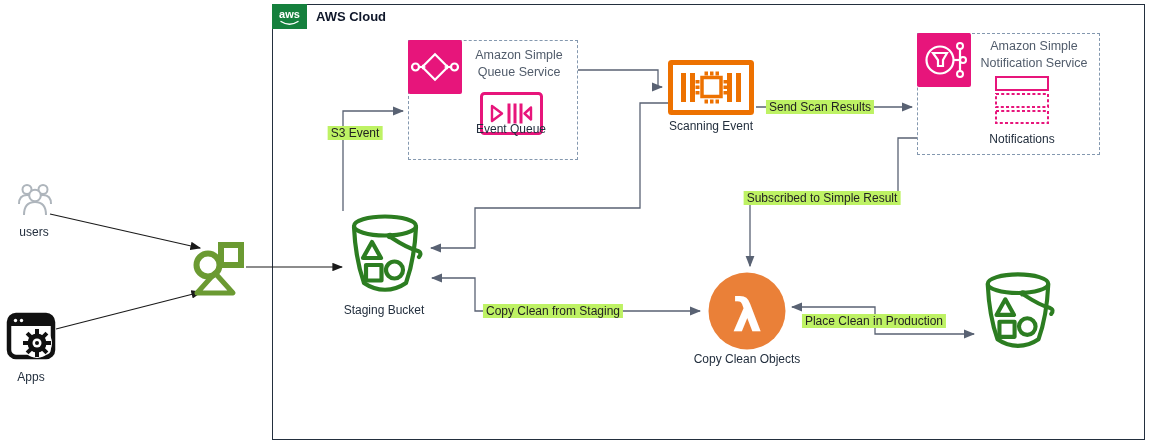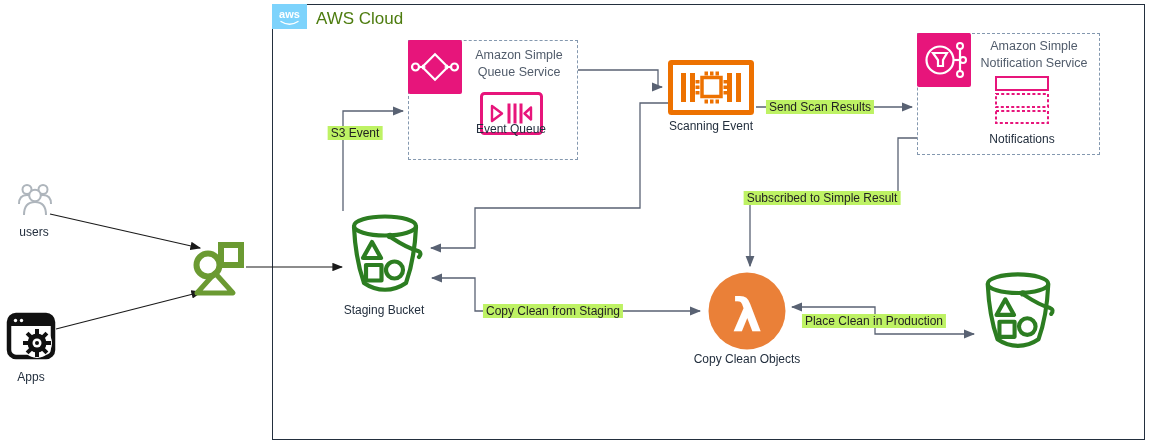--- a/index.html
+++ b/index.html
@@ -4,22 +4,22 @@
 <style>
   * { box-sizing: border-box; margin: 0; padding: 0; }
   body { background: #fff; }
   .canvas {
     position: relative; width: 1150px; height: 448px; background: #fff;
     font-family: "Liberation Sans", sans-serif; overflow: hidden;
   }
   .abs { position: absolute; }
   .wires { position: absolute; left: 0; top: 0; pointer-events: none; }
   .aws-box { position: absolute; border: 1.6px solid #232F3E; background: transparent; }
-  .aws-logo { position: absolute; background: #7dd3fc; }
-  .aws-title { position: absolute; font-size: 17px; color: #4d7c0f; white-space: nowrap; }
+  .aws-logo { position: absolute; background: #15803d; }
+  .aws-title { position: absolute; font-size: 13px; color: #0f172a; white-space: nowrap; font-weight: bold; }
   .gbox { position: absolute; border: 1.3px dashed #8498AF; }
   .gtitle { position: absolute; font-size: 12.5px; color: #515C6B; text-align: center; line-height: 1.32; }
   .nlbl { position: absolute; font-size: 12px; color: #232F3E; text-align: center; white-space: nowrap; }
   .elbl { position: absolute; font-size: 12px; color: #222; background: #bef264;
           padding: 0 3px; white-space: nowrap; transform: translate(-50%,-50%); }
 </style>
 </head>
 <body>
 
 <div class="canvas">

